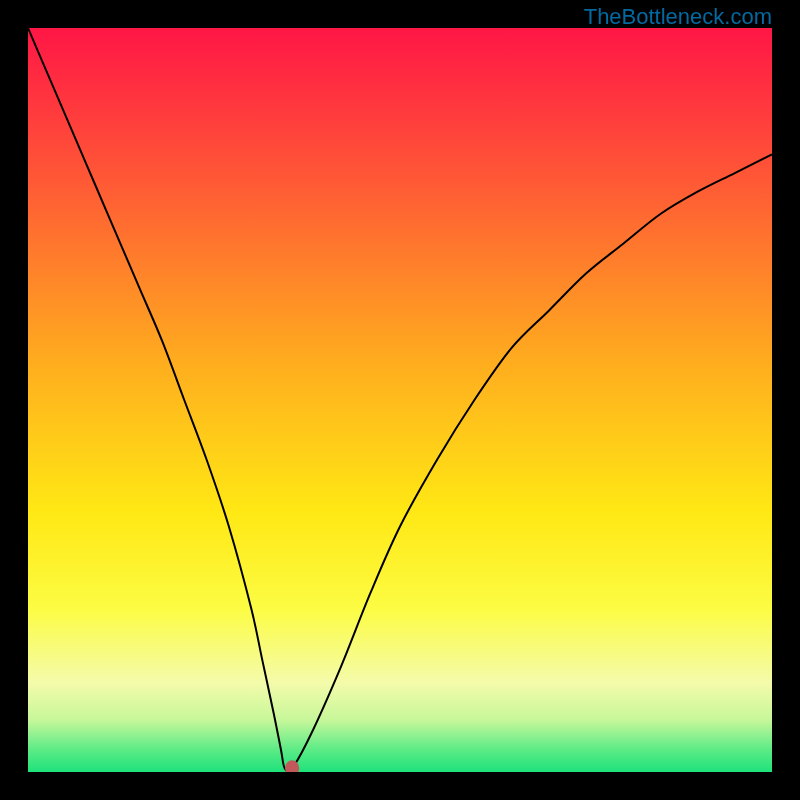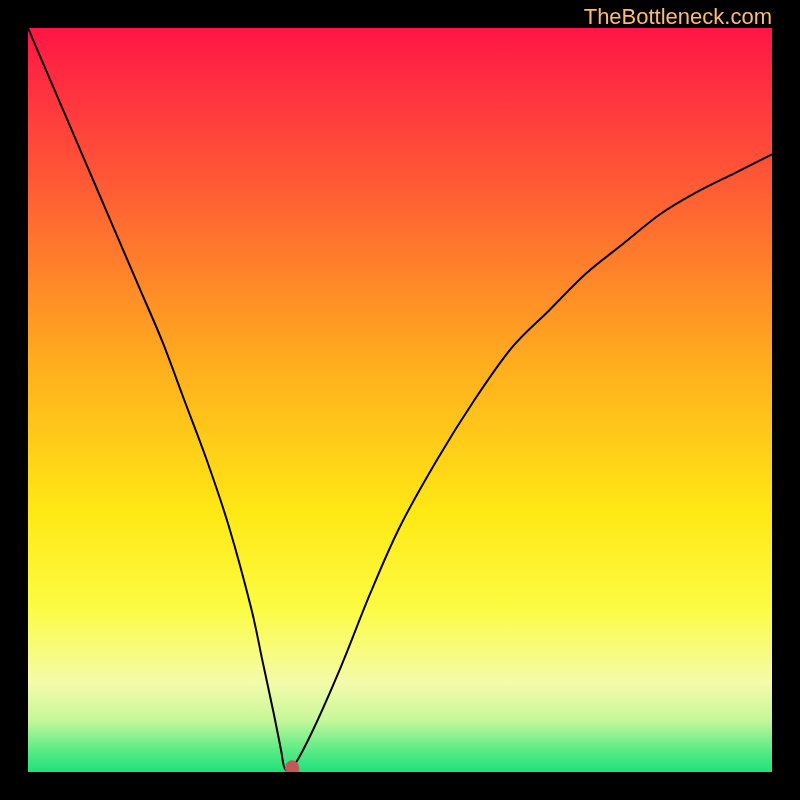--- a/index.html
+++ b/index.html
@@ -10,21 +10,21 @@
     position: absolute;
     left: 0; top: 0;
     width: 800px; height: 800px;
     background: #000;
   }
 
   .attribution {
     position: absolute;
     top: 4px;
     right: 28px;
-    color: #fdba74;
+    color: #0369a1;
     font-size: 22px;
     font-weight: 400;
     letter-spacing: 0px;
   }
 
   .plot-area {
     position: absolute;
     left: 28px;
     top: 28px;
     width: 744px;

